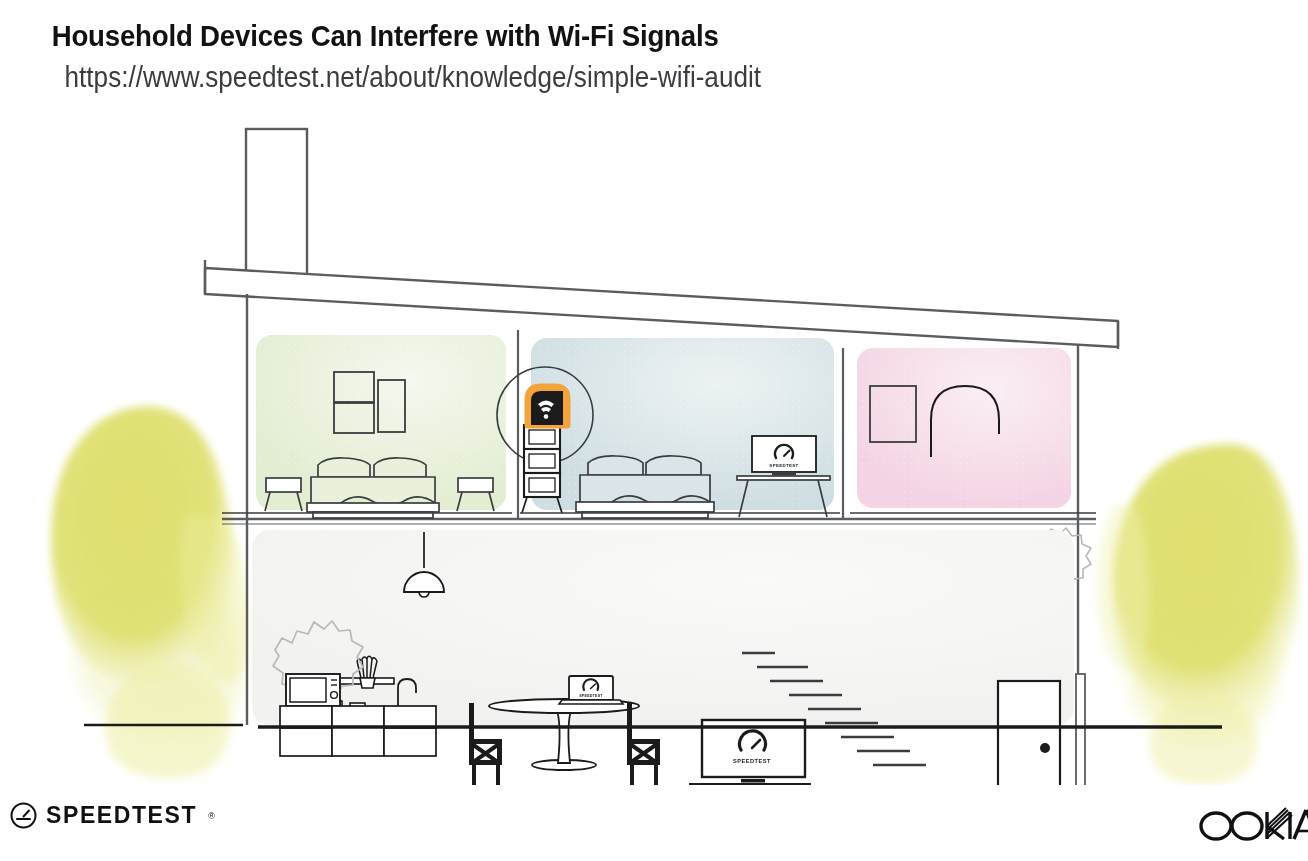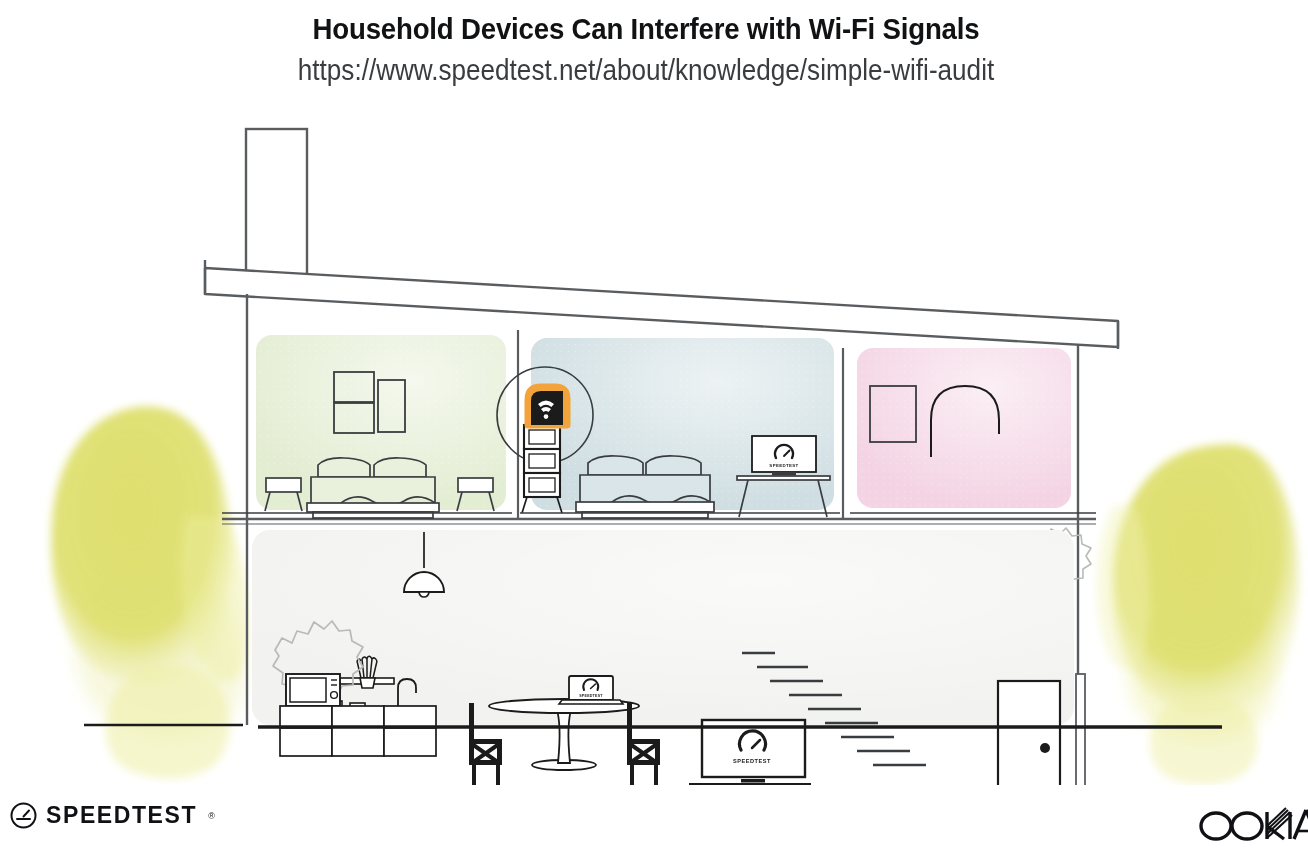--- a/index.html
+++ b/index.html
@@ -3,21 +3,21 @@
 <meta charset="utf-8">
 <style>
   html,body{margin:0;padding:0;background:#ffffff;}
   body{
     width:1308px;height:861px;position:relative;overflow:hidden;
     font-family:"Liberation Sans", sans-serif;color:#1a1a1a;
   }
   .canvas{position:absolute;inset:0;}
 
   
-  .header{position:absolute;left:0;top:0;width:1292px;text-align:center;}
+  .header{position:absolute;left:0;top:7px;width:1292px;text-align:left;}
   .title{
     font-family:"Liberation Sans", sans-serif;
     font-weight:700;font-size:30px;letter-spacing:-0.2px;
     color:#111214;margin:10px 0 0 0;line-height:1.25;
     transform:scaleX(0.92);transform-origin:center;
   }
   .subtitle{
     font-family:"Liberation Sans", sans-serif;
     font-weight:400;font-size:29px;color:#3a3d40;line-height:1.3;
     margin:4px 0 0 0;transform:scaleX(0.90);transform-origin:center;

